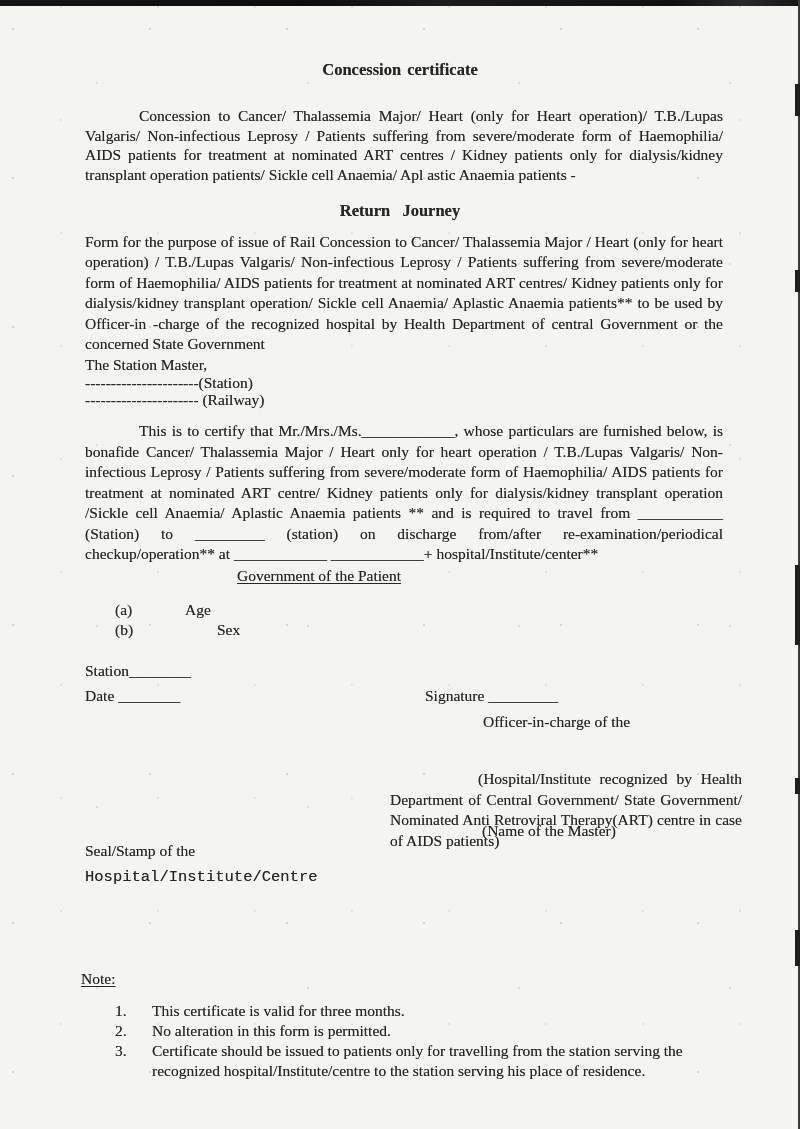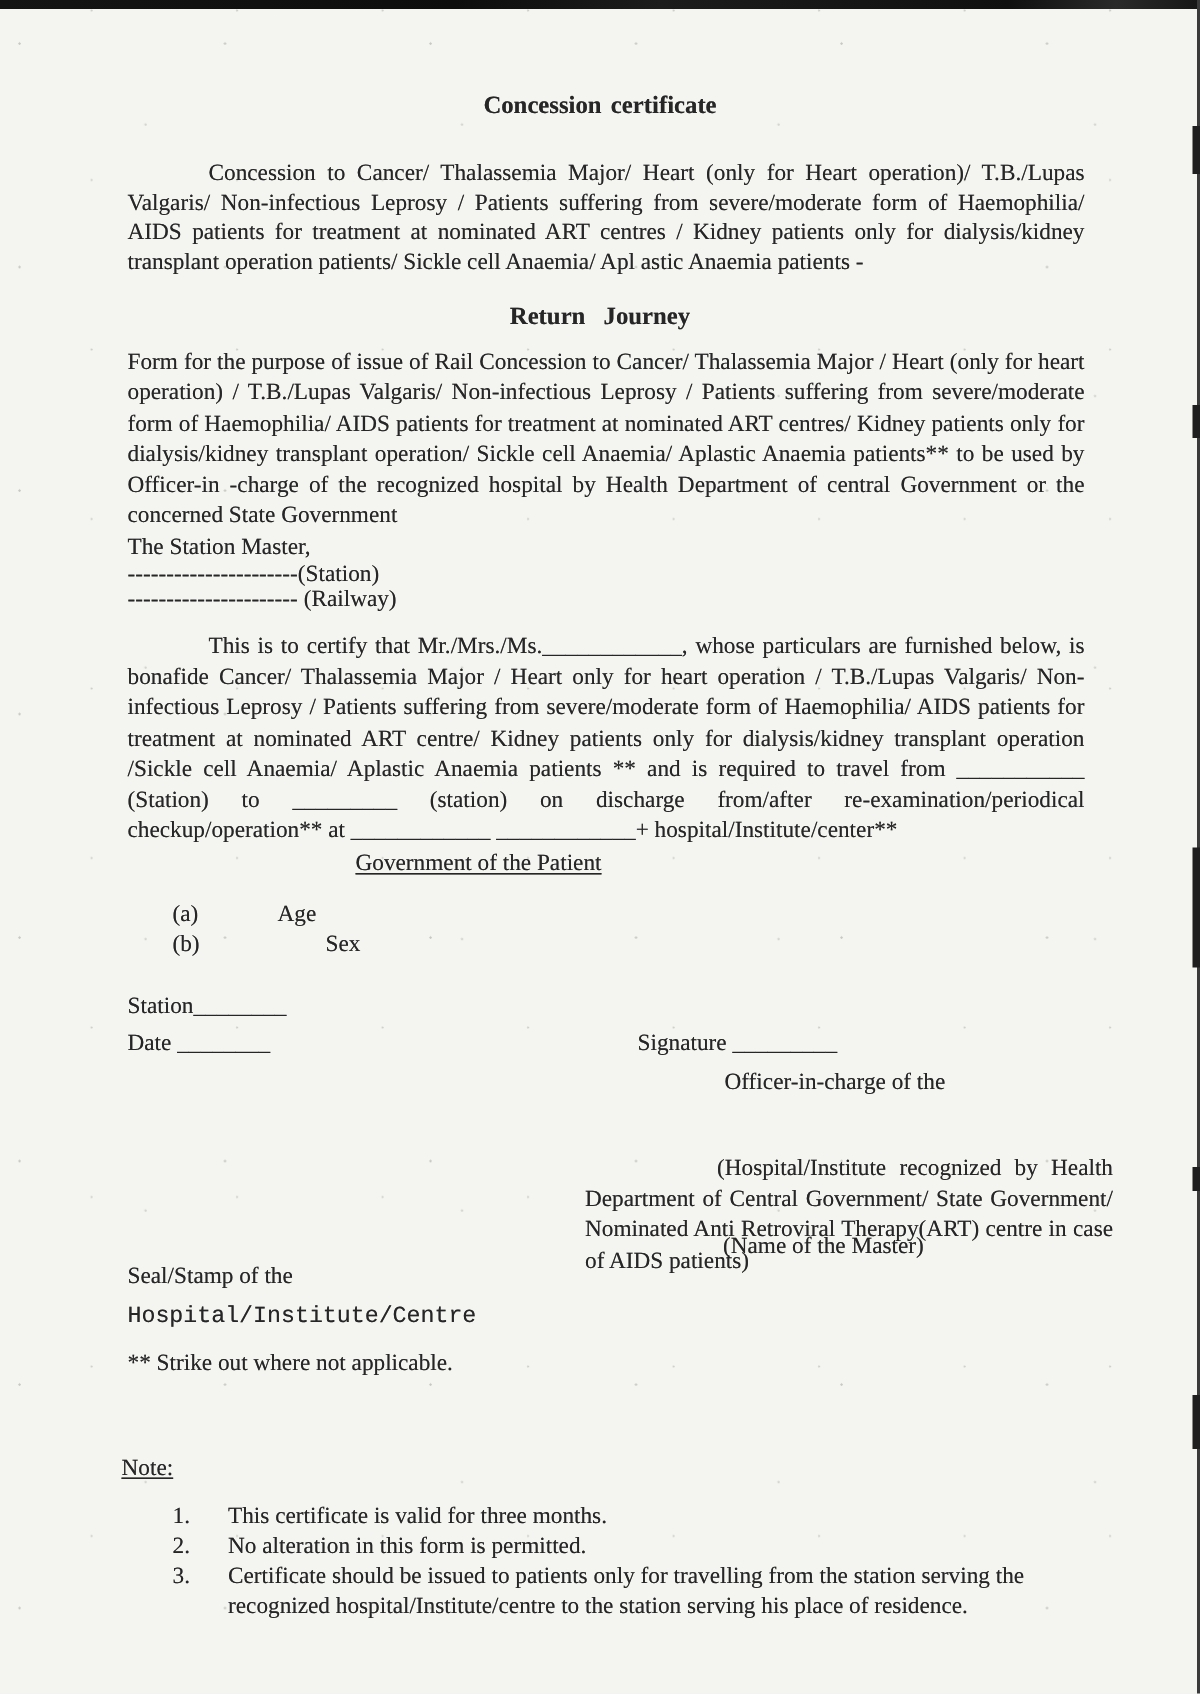--- a/index.html
+++ b/index.html
@@ -76,21 +76,20 @@
 
   <div class="t" style="top:712px;left:483px;">Officer-in-charge of the</div>
 
   <div class="t just" style="top:736px;left:390px;width:352px;text-indent:88px;line-height:20.6px;margin-top:33px;">(Hospital/Institute recognized by Health Department of Central Government/ State Government/ Nominated Anti Retroviral Therapy(ART) centre in case of AIDS patients)</div>
 
   <div class="t" style="top:821px;left:482px;">(Name of the Master)</div>
 
   <div class="t" style="top:841px;left:85px;">Seal/Stamp of the</div>
   <div class="t" style="top:867px;left:85px;font-family:Liberation Mono, monospace;">Hospital/Institute/Centre</div>
 
-  <div class="t" style="top:899px;left:85px;">** Strike out where not applicable.</div>
 
   <div class="t u" style="top:969px;left:81px;">Note:</div>
 
   <div class="t" style="top:1001px;left:115px;">
     <span>1.</span>
     <span style="position:absolute;left:37px;width:570px;display:inline-block;">This certificate is valid for three months.</span>
   </div>
   <div class="t" style="top:1021px;left:115px;">
     <span>2.</span>
     <span style="position:absolute;left:37px;width:570px;display:inline-block;">No alteration in this form is permitted.</span>

